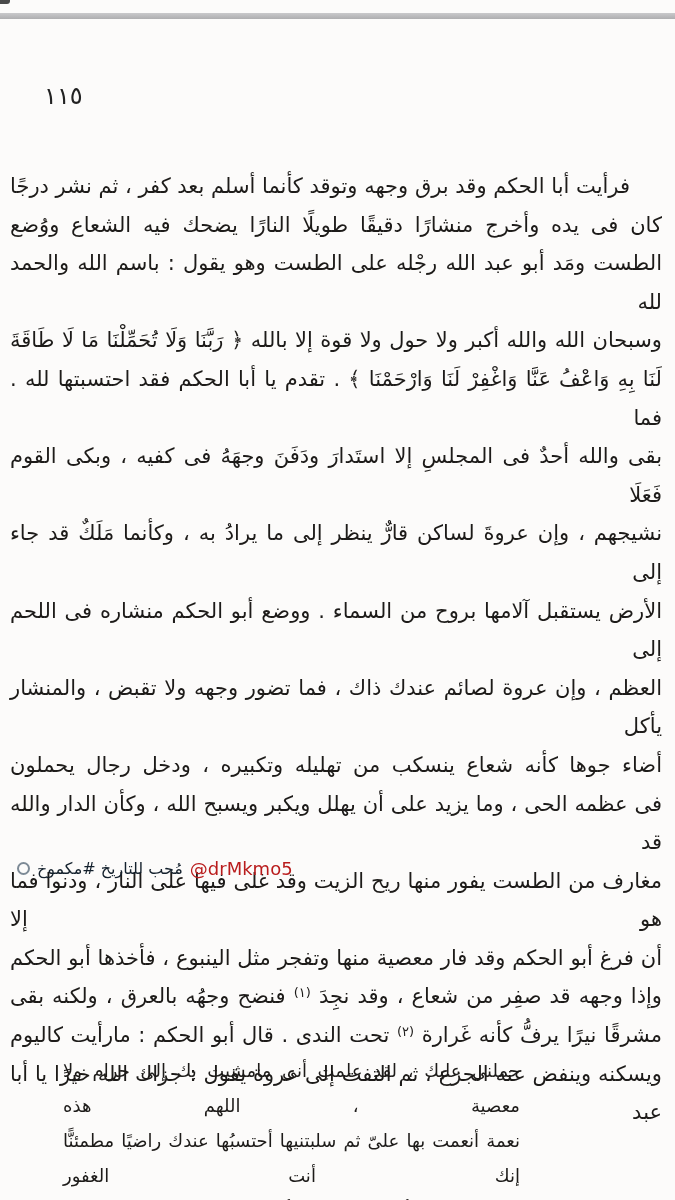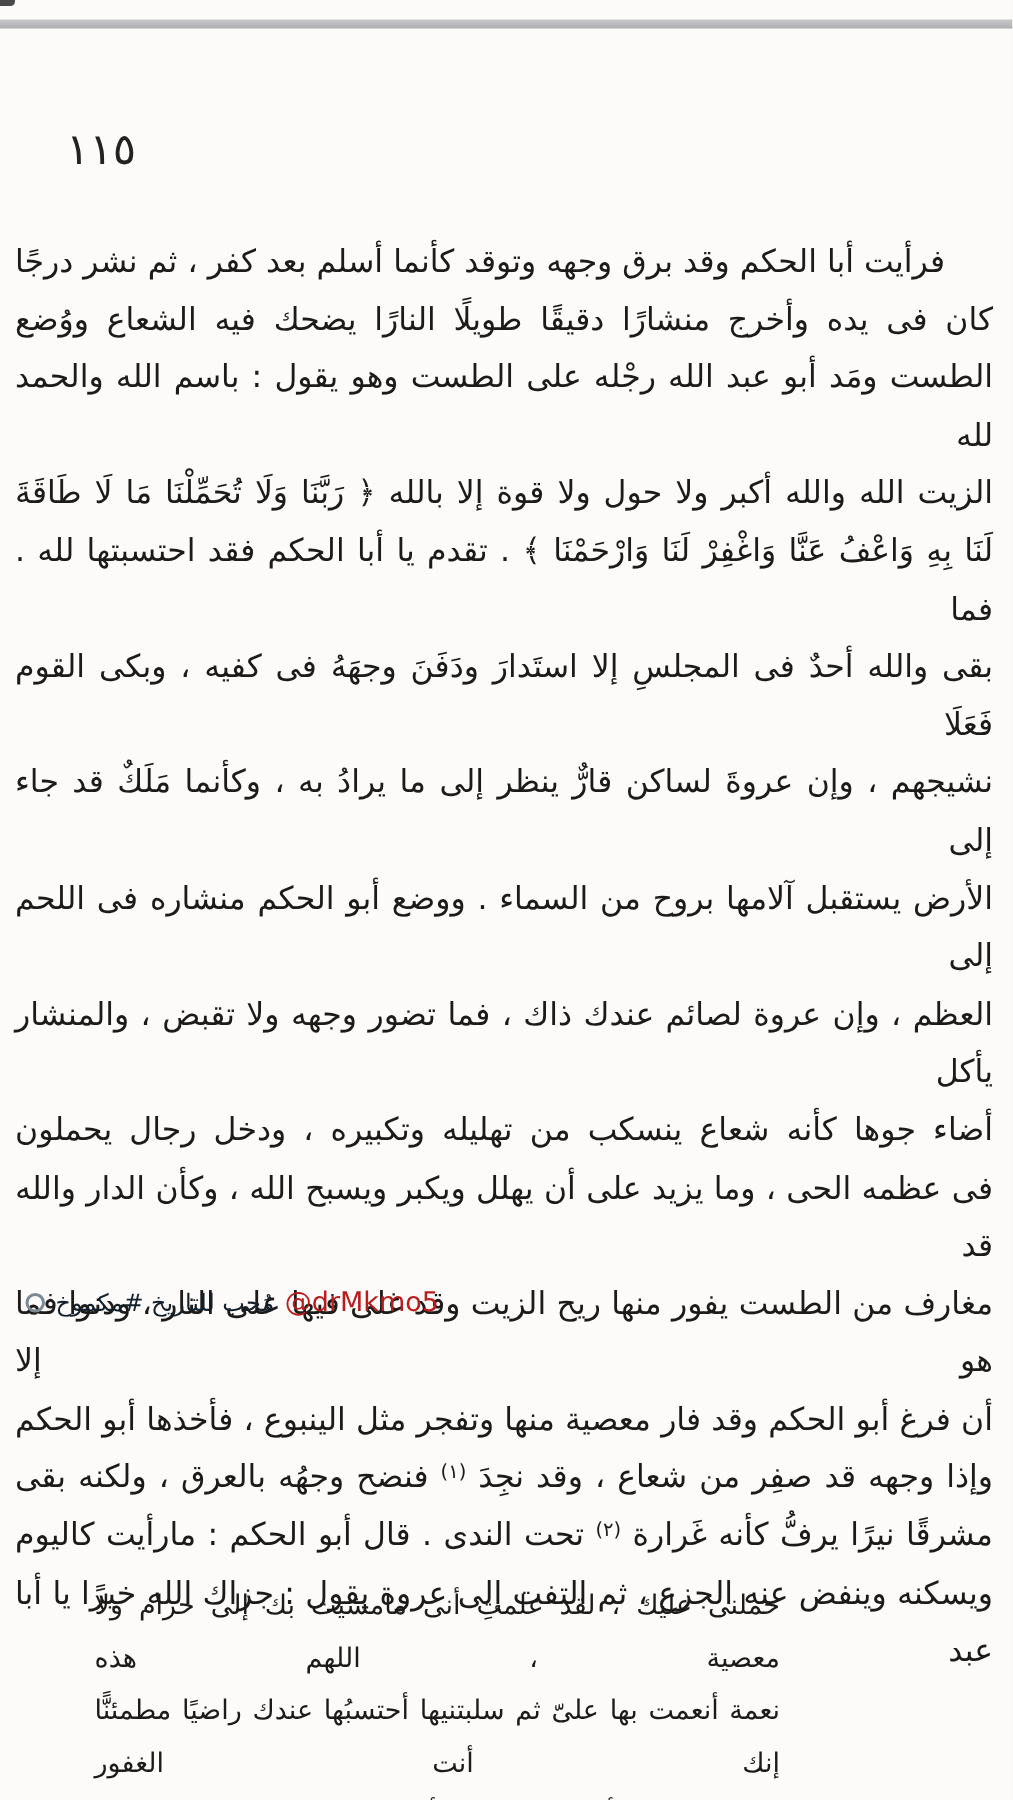--- a/index.html
+++ b/index.html
@@ -21,33 +21,33 @@
     width: 675px; height: 6px;
     background: linear-gradient(#c9c9cb, #aeaeb0);
   }
   .corner-smudge {
     position: absolute; top: 0; left: 0;
     width: 10px; height: 4px; background: #4a4a4a;
     border-radius: 0 0 3px 0;
   }
   .page-number {
     position: absolute; top: 82px; left: 44px;
-    font-size: 29px; letter-spacing: 2px;
+    font-size: 24px; letter-spacing: 2px;
     color: #222;
   }
   
   .main-text {
     position: absolute; top: 155px; right: 13px; left: 10px;
     direction: rtl;
     font-size: 21px; line-height: 38.6px;
     color: #1d1b19;
   }
   .line { white-space: normal; }
   .j { text-align: justify; text-align-last: justify; }
-  .indent { padding-right: 32px; }
+  .indent { padding-right: 32px; margin-top: 12px; }
   sup.fn {
     font-size: 13px; line-height: 0; vertical-align: 6px;
   }
   
   .quote {
     position: absolute; top: 1053px; right: 155px; left: 63px;
     direction: rtl;
     font-size: 18px; line-height: 35px;
     color: #1d1b19;
   }
@@ -76,21 +76,21 @@
 
   <div class="top-bar"></div>
   <div class="corner-smudge"></div>
 
   <div class="page-number">١١٥</div>
 
   <div class="main-text">
     <div class="line j indent">فرأيت أبا الحكم وقد برق وجهه وتوقد كأنما أسلم بعد كفر ، ثم نشر درجًا</div>
     <div class="line j">كان فى يده وأخرج منشارًا دقيقًا طويلًا النارًا يضحك فيه الشعاع ووُضع</div>
     <div class="line j">الطست ومَد أبو عبد الله رجْله على الطست وهو يقول : باسم الله والحمد لله</div>
-    <div class="line j">الزيت الله والله أكبر ولا حول ولا قوة إلا بالله ﴿ رَبَّنَا وَلَا تُحَمِّلْنَا مَا لَا طَاقَةَ</div>
+    <div class="line j">وسبحان الله والله أكبر ولا حول ولا قوة إلا بالله ﴿ رَبَّنَا وَلَا تُحَمِّلْنَا مَا لَا طَاقَةَ</div>
     <div class="line j">لَنَا بِهِ وَاعْفُ عَنَّا وَاغْفِرْ لَنَا وَارْحَمْنَا ﴾ . تقدم يا أبا الحكم فقد احتسبتها لله . فما</div>
     <div class="line j">بقى والله أحدٌ فى المجلسِ إلا استَدارَ ودَفَنَ وجهَهُ فى كفيه ، وبكى القوم فَعَلَا</div>
     <div class="line j">نشيجهم ، وإن عروةَ لساكن قارٌّ ينظر إلى ما يرادُ به ، وكأنما مَلَكٌ قد جاء إلى</div>
     <div class="line j">الأرض يستقبل آلامها بروح من السماء . ووضع أبو الحكم منشاره فى اللحم إلى</div>
     <div class="line j">العظم ، وإن عروة لصائم عندك ذاك ، فما تضور وجهه ولا تقبض ، والمنشار يأكل</div>
     <div class="line j">أضاء جوها كأنه شعاع ينسكب من تهليله وتكبيره ، ودخل رجال يحملون</div>
     <div class="line j">فى عظمه الحى ، وما يزيد على أن يهلل ويكبر ويسبح الله ، وكأن الدار والله قد</div>
     <div class="line j">مغارف من الطست يفور منها ريح الزيت وقد غلى فيها على النار ، ودنوا فما هو إلا</div>
     <div class="line j">أن فرغ أبو الحكم وقد فار معصية منها وتفجر مثل الينبوع ، فأخذها أبو الحكم</div>
     <div class="line j"><span>وإذا وجهه قد صفِر من شعاع ، وقد نجِدَ </span><sup class="fn">(١)</sup><span> فنضح وجهُه بالعرق ، ولكنه بقى</span></div>

